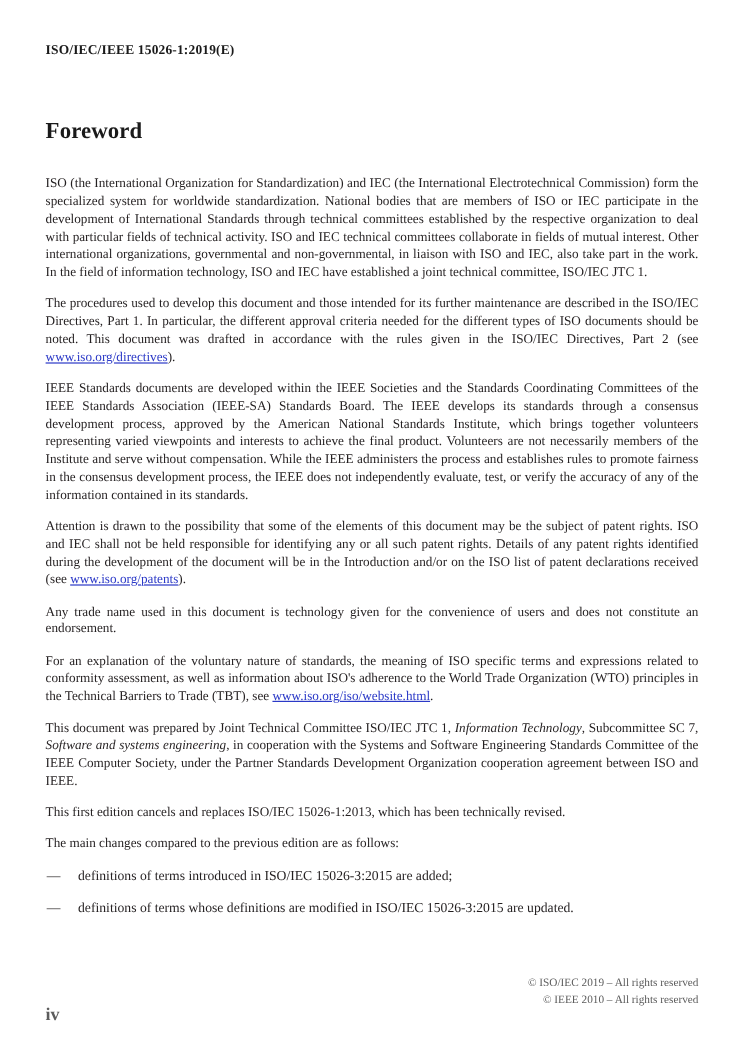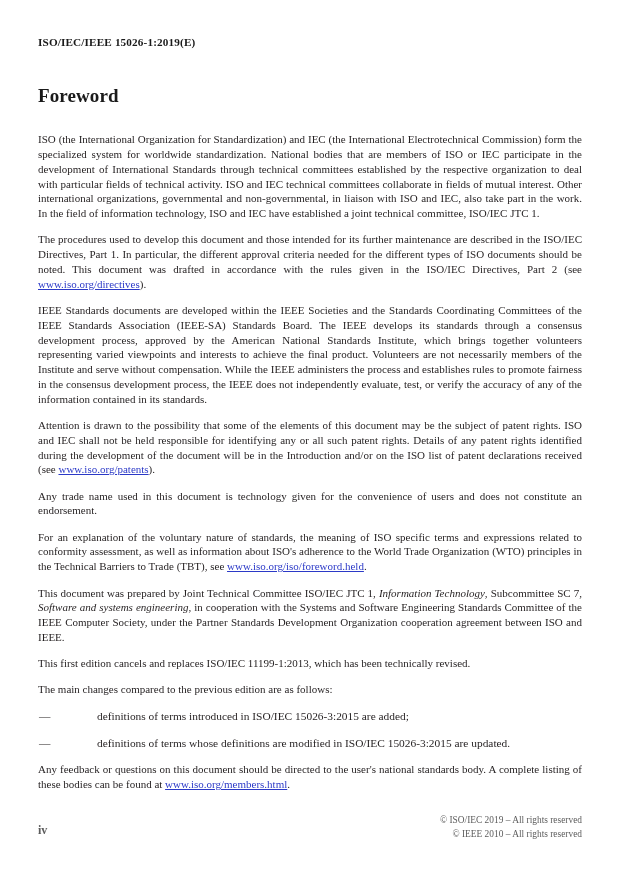--- a/index.html
+++ b/index.html
@@ -35,21 +35,21 @@
     color: #1a1a1a;
     padding-top: 36px;
     line-height: 1.2;
   }
 
   .heading-foreword {
     font-family: "Liberation Serif", "DejaVu Serif", serif;
     font-weight: bold;
     font-size: 19px;
     color: #1a1a1a;
-    margin-top: 36px;
+    margin-top: 50px;
     line-height: 1.2;
     letter-spacing: 0.1px;
   }
 
   p.para {
     font-size: 11px;
     line-height: 1.345;
     text-align: justify;
     text-justify: inter-word;
     margin: 0;
@@ -92,35 +92,34 @@
   }
   .list-dash {
     width: 26px;
     flex: 0 0 26px;
     text-align: left;
     padding-left: 1px;
   }
   .list-text {
     flex: 1 1 auto;
     text-align: left;
-    margin-left: 32px;
   }
 
   .footer {
     position: absolute;
     left: 38px;
     width: 544px;
     bottom: 0;
     height: 70px;
   }
   .footer-page {
     position: absolute;
     left: 0;
-    top: 17px;
-    font-size: 12px;
+    top: 32px;
+    font-size: 15px;
     font-weight: bold;
     color: #5c5c5c;
     font-family: "Liberation Serif", "DejaVu Serif", serif;
   }
   .footer-rights {
     position: absolute;
     right: 0;
     top: 8px;
     text-align: right;
     font-size: 9.4px;
@@ -145,41 +144,40 @@
     <p class="para first-para">ISO (the International Organization for Standardization) and IEC (the International Electrotechnical Commission) form the specialized system for worldwide standardization. National bodies that are members of ISO or IEC participate in the development of International Standards through technical committees established by the respective organization to deal with particular fields of technical activity. ISO and IEC technical committees collaborate in fields of mutual interest. Other international organizations, governmental and non-governmental, in liaison with ISO and IEC, also take part in the work. In the field of information technology, ISO and IEC have established a joint technical committee, ISO/IEC JTC 1.</p>
 
     <p class="para"><span>The procedures used to develop this document and those intended for its further maintenance are described in the ISO/IEC Directives, Part 1. In particular, the different approval criteria needed for the different types of ISO documents should be noted. This document was drafted in accordance with the rules given in the ISO/IEC Directives, Part 2 (see </span><a class="link" href="#">www.iso.org/directives</a><span>).</span></p>
 
     <p class="para">IEEE Standards documents are developed within the IEEE Societies and the Standards Coordinating Committees of the IEEE Standards Association (IEEE-SA) Standards Board. The IEEE develops its standards through a consensus development process, approved by the American National Standards Institute, which brings together volunteers representing varied viewpoints and interests to achieve the final product. Volunteers are not necessarily members of the Institute and serve without compensation. While the IEEE administers the process and establishes rules to promote fairness in the consensus development process, the IEEE does not independently evaluate, test, or verify the accuracy of any of the information contained in its standards.</p>
 
     <p class="para"><span>Attention is drawn to the possibility that some of the elements of this document may be the subject of patent rights. ISO and IEC shall not be held responsible for identifying any or all such patent rights.  Details of any patent rights identified during the development of the document will be in the Introduction and/or on the ISO list of patent declarations received (see </span><a class="link" href="#">www.iso.org/patents</a><span>).</span></p>
 
     <p class="para">Any trade name used in this document is technology given for the convenience of users and does not constitute an endorsement.</p>
 
-    <p class="para"><span>For an explanation of the voluntary nature of standards, the meaning of ISO specific terms and expressions related to conformity assessment, as well as information about ISO's adherence to the World Trade Organization (WTO) principles in the Technical Barriers to Trade (TBT), see </span><a class="link" href="#">www.iso.org/iso/foreword.held</a><span>.</span></p>
+    <p class="para"><span>For an explanation of the voluntary nature of standards, the meaning of ISO specific terms and expressions related to conformity assessment, as well as information about ISO's adherence to the World Trade Organization (WTO) principles in the Technical Barriers to Trade (TBT), see </span><a class="link" href="#">www.iso.org/iso/website.html</a><span>.</span></p>
 
     <p class="para"><span>This document was prepared by Joint Technical Committee ISO/IEC JTC 1, </span><em class="ital">Information Technology</em><span>, Subcommittee SC 7, </span><em class="ital">Software and systems engineering</em><span>, in cooperation with the Systems and Software Engineering Standards Committee of the IEEE Computer Society, under the Partner Standards Development Organization cooperation agreement between ISO and IEEE.</span></p>
 
-    <p class="para no-justify">This first edition cancels and replaces ISO/IEC 11199-1:2013, which has been technically revised.</p>
+    <p class="para no-justify">This first edition cancels and replaces ISO/IEC 15026-1:2013, which has been technically revised.</p>
 
     <p class="para no-justify">The main changes compared to the previous edition are as follows:</p>
 
     <div class="list">
       <div class="list-item">
         <span class="list-dash">—</span>
         <span class="list-text">definitions of terms introduced in ISO/IEC 15026-3:2015 are added;</span>
       </div>
       <div class="list-item">
         <span class="list-dash">—</span>
         <span class="list-text">definitions of terms whose definitions are modified in ISO/IEC 15026-3:2015 are updated.</span>
       </div>
     </div>
 
 
-    <p class="para"><span>Any feedback or questions on this document should be directed to the user's national standards body. A complete listing of these bodies can be found at </span><a class="link" href="#">www.iso.org/members.html</a><span>.</span></p>
 
   </div>
 
   <div class="footer">
     <div class="footer-page">iv</div>
     <div class="footer-rights">
       <div>© ISO/IEC 2019 – All rights reserved</div>
       <div>© IEEE 2010 – All rights reserved</div>
     </div>
   </div>

